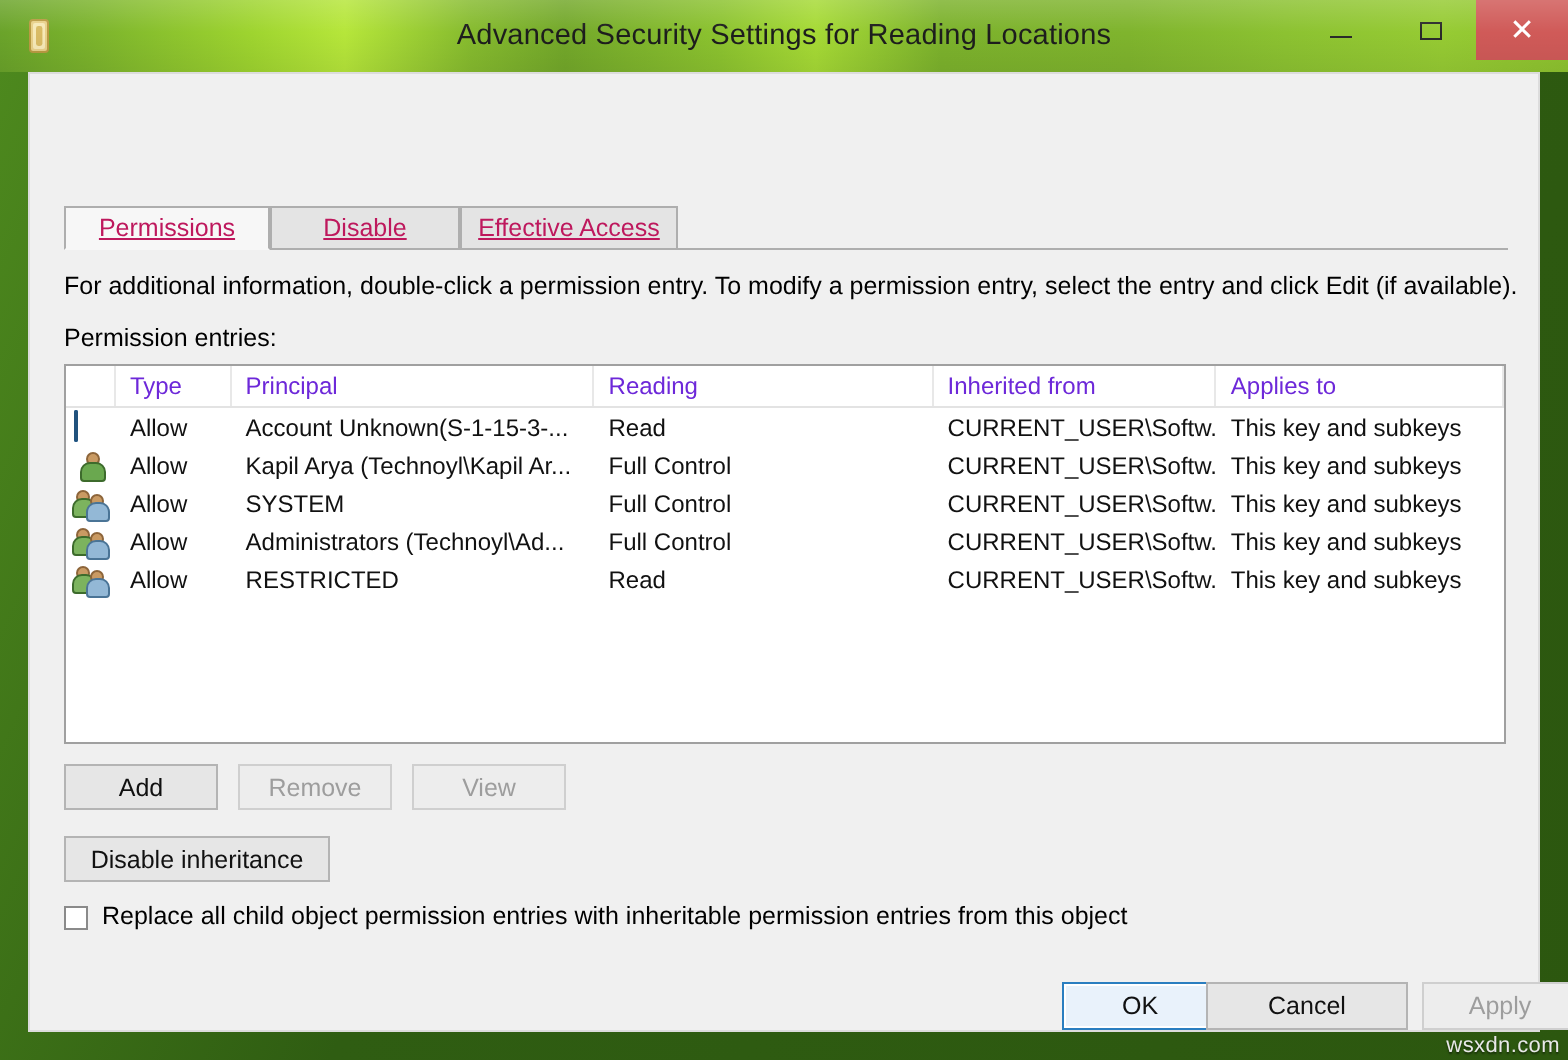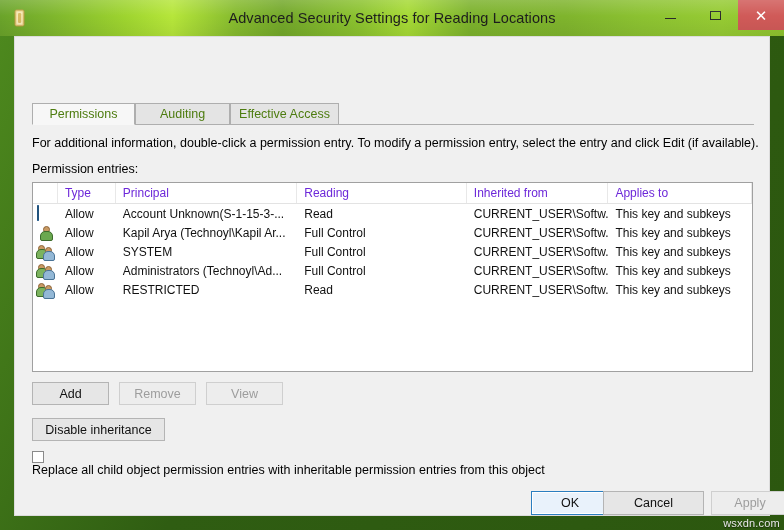--- a/index.html
+++ b/index.html
@@ -138,25 +138,26 @@
     box-sizing: border-box;
   }
   .tab {
     position: absolute;
     top: 0;
     height: 22px;
     box-sizing: border-box;
     border: 1px solid #aeaeae;
     background: #e4e4e4;
     font-size: 12.5px;
-    color: #4d7c0f;
+    color: #be185d;
     display: flex;
     align-items: center;
     justify-content: center;
     cursor: default;
+    text-decoration: underline;
   }
   .tab.active {
     background: #f7f7f7;
     border-bottom-color: #f7f7f7;
     z-index: 2;
   }
 
   .tabpanel {
     position: absolute;
     left: 17px; top: 87px;
@@ -300,24 +301,23 @@
   }
   .btn-add     { position:absolute; left:0;   top:258px; width:77px; height:23px; }
   .btn-remove  { position:absolute; left:87px;top:258px; width:77px; height:23px; }
   .btn-view    { position:absolute; left:174px;top:258px; width:77px; height:23px; }
   .btn-disable { position:absolute; left:0;   top:294px; width:133px; height:23px; }
 
   .repl-row {
     position: absolute;
     left: 0; top: 327px;
     display: flex;
-    align-items: flex-start;
+    align-items: flex-end;
     font-size: 12.5px;
     color: #000;
-    flex-direction: column;
   }
   .cbox {
     width: 12px; height: 12px;
     border: 1px solid #8a8a8a;
     background: #fff;
     box-sizing: border-box;
     margin-right: 7px;
     display: inline-block;
   }
 
@@ -376,21 +376,21 @@
   </div>
 
   <div class="client">
 
 
     <div class="tabstrip">
       <div class="tab active" style="left:0; width:103px;">
         <span>Permissions</span>
       </div>
       <div class="tab" style="left:103px; width:95px;">
-        <span>Auditing</span>
+        <span>Disable</span>
       </div>
       <div class="tab" style="left:198px; width:109px;">
         <span>Effective Access</span>
       </div>
     </div>
 
     <div class="tabpanel">
 
       <div class="info-text">For additional information, double-click a permission entry. To modify a permission entry, select the entry and click Edit (if available).</div>
       <div class="entries-label">Permission entries:</div>

